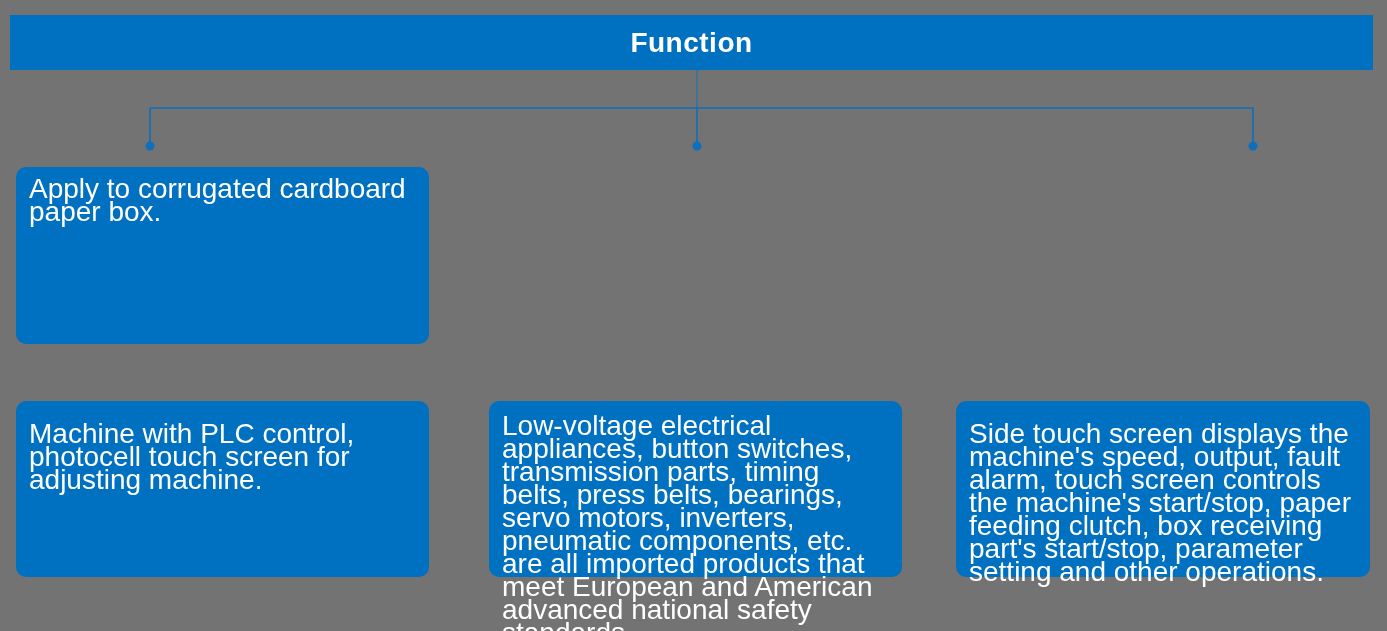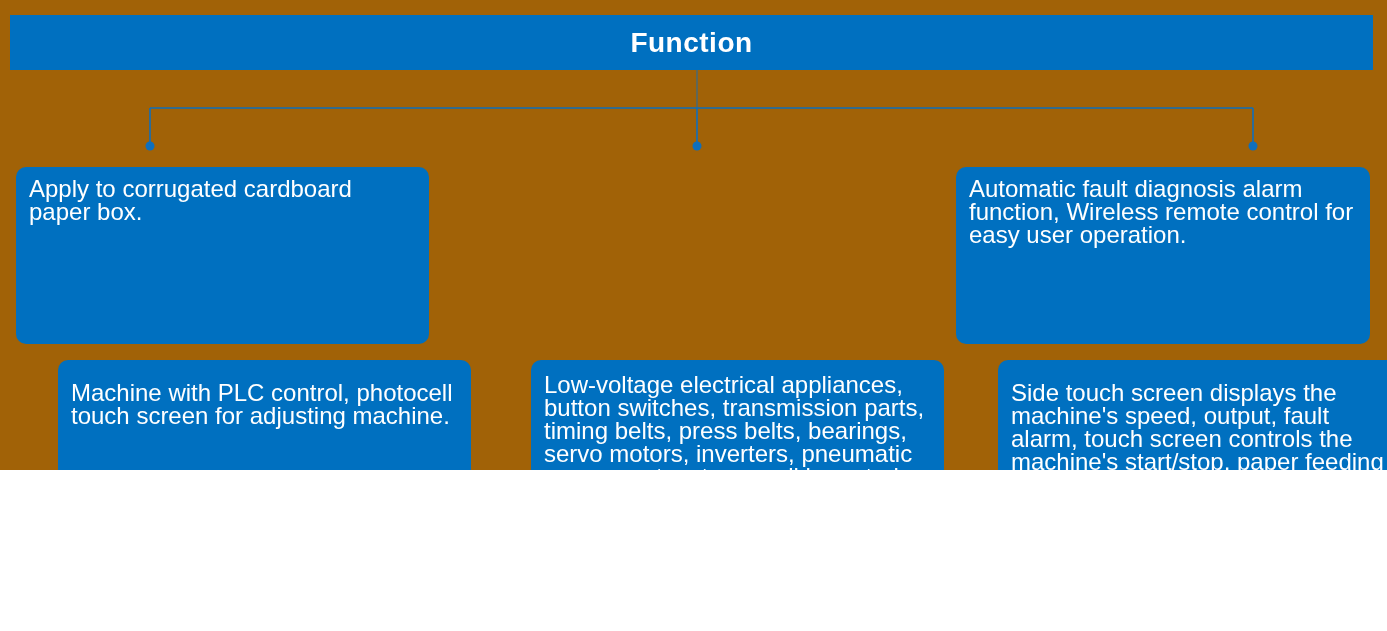--- a/index.html
+++ b/index.html
@@ -2,22 +2,22 @@
 <html style="--blue: #0070C0; --line: #0E6FBD; --text: #FFFFFF;"><head>
 <meta charset="utf-8">
 <style>
   :root { --blue: #0070C0; --line: #0E6FBD; --text: #FFFFFF; }
   * { margin: 0; padding: 0; box-sizing: border-box; }
   html, body { background: #FFFFFF; }
   body { font-family: "Liberation Sans", "DejaVu Sans", sans-serif; }
   .canvas {
     position: relative;
     width: 1387px;
-    height: 470px;
-    background: #a16207;
+    height: 631px;
+    background: #737373;
     overflow: hidden;
   }
   .title-bar {
     position: absolute;
     left: 10px; top: 15px;
     width: 1363px; height: 55px;
     background: var(--blue);
     display: flex;
     align-items: center;
     justify-content: center;
@@ -32,26 +32,26 @@
     position: absolute;
     left: 0; top: 70px;
     width: 1387px; height: 90px;
   }
   .feature-box {
     position: absolute;
     width: 413px;
     background: var(--blue);
     border-radius: 10px;
     color: var(--text);
-    font-size: 24px;
+    font-size: 28px;
     line-height: 23px;
     padding: 10px 13px 8px 13px;
   }
   .row1 { top: 167px; height: 177px; }
-  .row2 { top: 360px; height: 176px; margin-left: 42px; }
+  .row2 { top: 401px; height: 176px; }
   .col1 { left: 16px; }
   .col2 { left: 489px; }
   .col3 { left: 956px; width: 414px; }
   .pad-more { padding-top: 21px; }
   .pad-mid  { padding-top: 13px; }
 </style>
 </head>
 <body>
 
 <div class="canvas">
@@ -71,21 +71,20 @@
     <line x1="1253" y1="38" x2="1253" y2="72" stroke="#0E6FBD" stroke-width="1.6"></line>
 
     <circle cx="150" cy="76" r="4.5" fill="#0E6FBD"></circle>
     <circle cx="697" cy="76" r="4.5" fill="#0E6FBD"></circle>
     <circle cx="1253" cy="76" r="4.5" fill="#0E6FBD"></circle>
   </svg>
 
   <div class="feature-box row1 col1">Apply to corrugated cardboard paper box.</div>
 
 
-  <div class="feature-box row1 col3">Automatic fault diagnosis alarm function, Wireless remote control for easy user operation.</div>
 
   <div class="feature-box row2 col1 pad-more">Machine with PLC control, photocell touch screen for adjusting machine.</div>
 
   <div class="feature-box row2 col3 pad-more">Side touch screen displays the machine's speed, output, fault alarm, touch screen controls the machine's start/stop, paper feeding clutch, box receiving part's start/stop, parameter setting and other operations.</div>
 
   <div class="feature-box row2 col2 pad-mid">Low-voltage electrical appliances, button switches, transmission parts, timing belts, press belts, bearings, servo motors, inverters, pneumatic components, etc. are all imported products that meet European and American advanced national safety standards</div>
 
 </div>
 
 </body></html>

